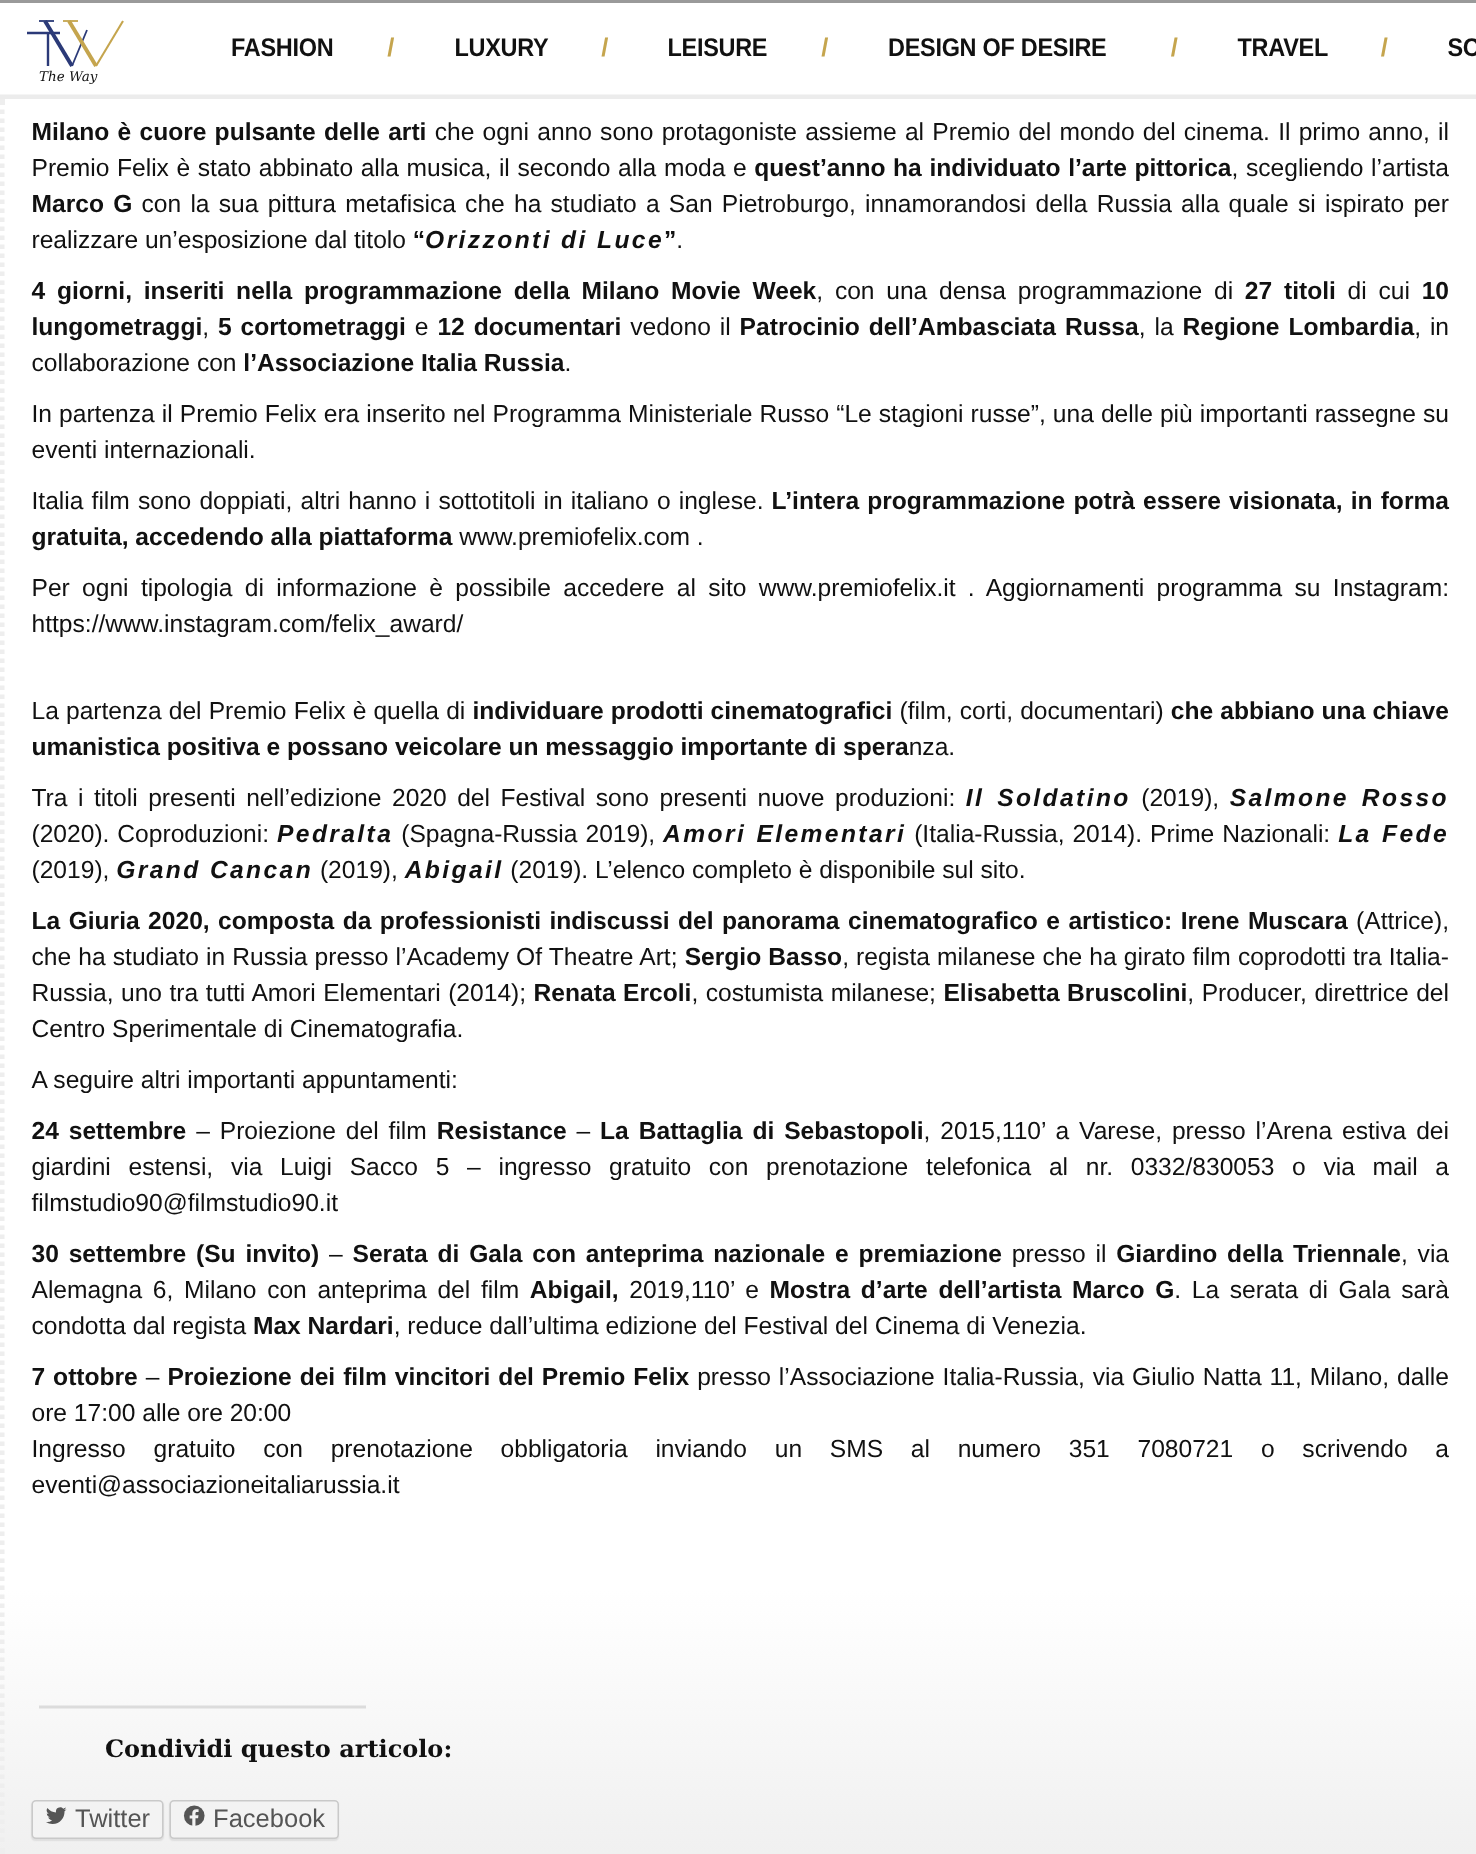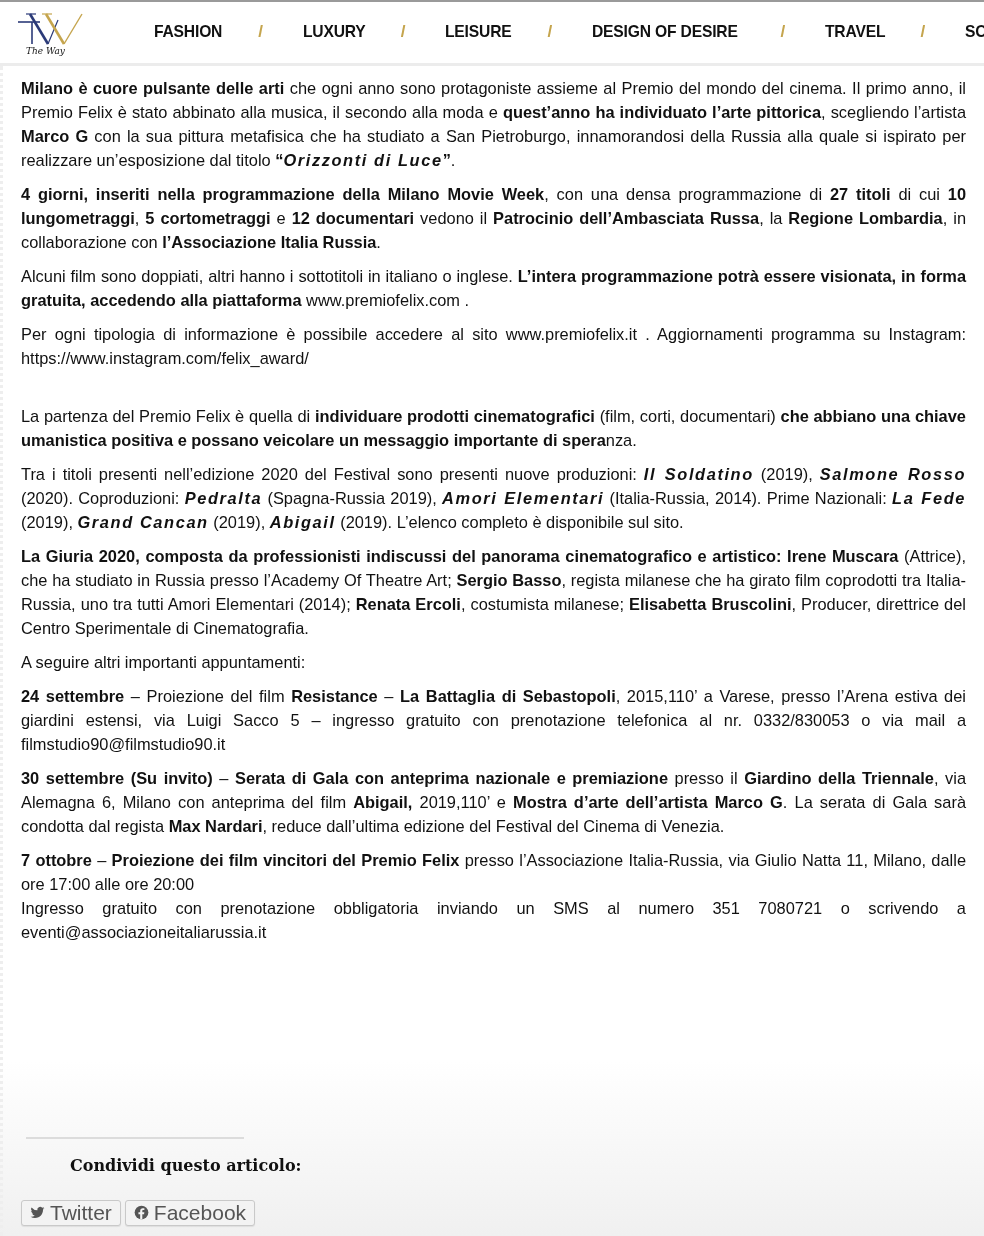--- a/index.html
+++ b/index.html
@@ -41,21 +41,21 @@
   .gap { height: 24px; }
   .divider { position: absolute; left: 23px; top: 1071px; width: 218px; height: 2px; background: #dcdcdc; }
   .share-title {
     position: absolute; left: 23px; top: 1090px; font-family: "DejaVu Serif", serif;
     font-weight: bold; font-size: 16px; color: #111; margin-left: 44px;
   }
   .share-row { position: absolute; left: 18px; top: 1134px; display: flex; gap: 4px; }
   .share-btn {
     display: flex; align-items: center; gap: 5px; height: 24px; padding: 0 8px;
     border: 1px solid #c9c9c9; border-radius: 3px; background: #f3f3f3;
-    box-shadow: 0 1px 1px rgba(0,0,0,0.08); font-size: 21px; color: #555;
+    box-shadow: 0 1px 1px rgba(0,0,0,0.08); font-size: 17px; color: #555;
     font-family: "Liberation Sans", sans-serif; cursor: pointer;
   }
   .share-btn svg { width: 15px; height: 15px; }
 </style>
 </head>
 <body>
 
 <div class="topbar">
   <div class="logo">
     <svg width="72" height="48" viewBox="0 0 72 48">
@@ -88,22 +88,23 @@
     <a class="nav-item">EVENTI</a>
   </nav>
 </div>
 
 <div class="content">
   <div class="article">
     <p><b>Milano è cuore pulsante delle arti</b><span> che ogni anno sono protagoniste assieme al Premio del mondo del cinema. Il primo anno, il Premio Felix è stato abbinato alla musica, il secondo alla moda e </span><b>quest’anno ha individuato l’arte pittorica</b><span>, scegliendo l’artista </span><b>Marco G</b><span> con la sua pittura metafisica che ha studiato a San Pietroburgo, innamorandosi della Russia alla quale si ispirato per realizzare un’esposizione dal titolo </span><b>“</b><span class="it">Orizzonti di Luce</span><b>”</b><span>.</span></p>
 
     <p><b>4 giorni, inseriti nella programmazione della Milano Movie Week</b><span>, con una densa programmazione di </span><b>27 titoli</b><span> di cui </span><b>10 lungometraggi</b><span>, </span><b>5 cortometraggi</b><span> e </span><b>12 documentari</b><span> vedono il </span><b>Patrocinio dell’Ambasciata Russa</b><span>, la </span><b>Regione Lombardia</b><span>, in collaborazione con </span><b>l’Associazione Italia Russia</b><span>.</span></p>
 
+    <p>In partenza il Premio Felix era inserito nel Programma Ministeriale Russo “Le stagioni russe”, una delle più importanti rassegne su eventi internazionali.</p>
 
-    <p><span>Alcuni film sono doppiati, altri hanno i sottotitoli in italiano o inglese. </span><b>L’intera programmazione potrà essere visionata, in forma gratuita, accedendo alla piattaforma</b><span> www.premiofelix.com .</span></p>
+    <p><span>Italia film sono doppiati, altri hanno i sottotitoli in italiano o inglese. </span><b>L’intera programmazione potrà essere visionata, in forma gratuita, accedendo alla piattaforma</b><span> www.premiofelix.com .</span></p>
 
     <p>Per ogni tipologia di informazione è possibile accedere al sito www.premiofelix.it . Aggiornamenti programma su Instagram: https://www.instagram.com/felix_award/</p>
 
     <div class="gap"></div>
 
 
     <p><span>La partenza del Premio Felix è quella di </span><b>individuare prodotti cinematografici</b><span> (film, corti, documentari) </span><b>che abbiano una chiave umanistica positiva e possano veicolare un messaggio importante di spera</b><span>nza.</span></p>
 
     <p><span>Tra i titoli presenti nell’edizione 2020 del Festival sono presenti nuove produzioni: </span><span class="it">Il Soldatino</span><span> (2019), </span><span class="it">Salmone Rosso</span><span> (2020). Coproduzioni: </span><span class="it">Pedralta</span><span> (Spagna-Russia 2019), </span><span class="it">Amori Elementari</span><span> (Italia-Russia, 2014). Prime Nazionali: </span><span class="it">La Fede</span><span> (2019), </span><span class="it">Grand Cancan</span><span> (2019), </span><span class="it">Abigail</span><span> (2019). L’elenco completo è disponibile sul sito.</span></p>
 

